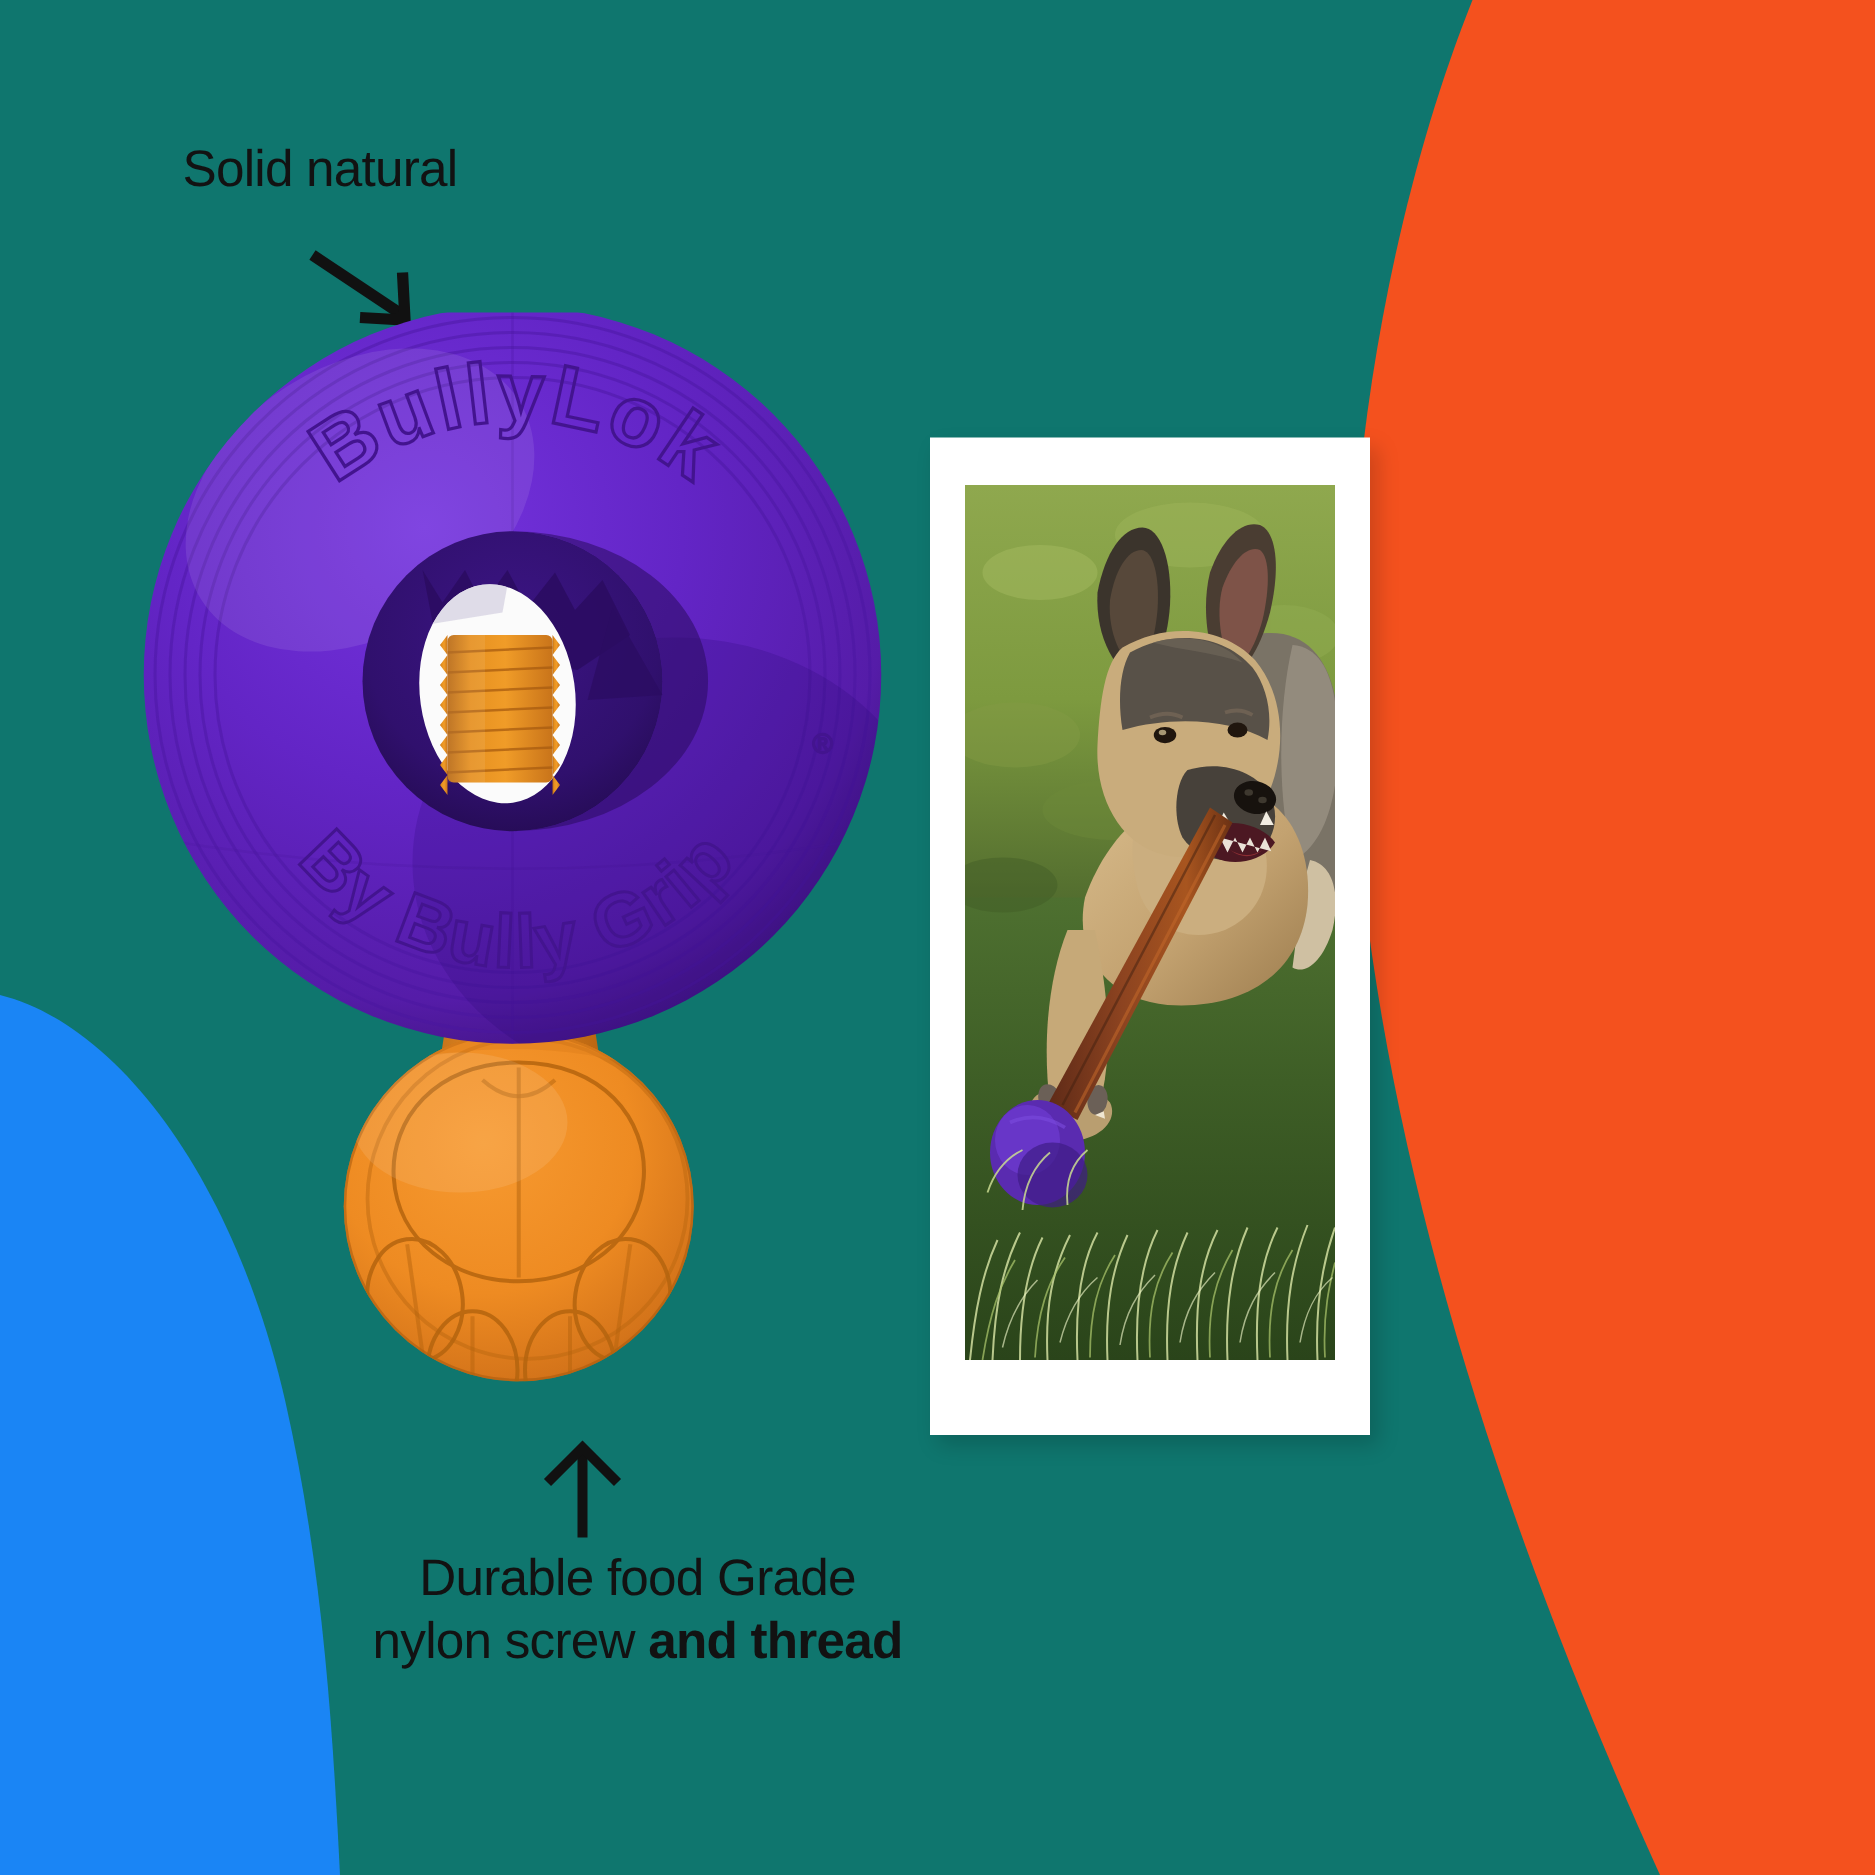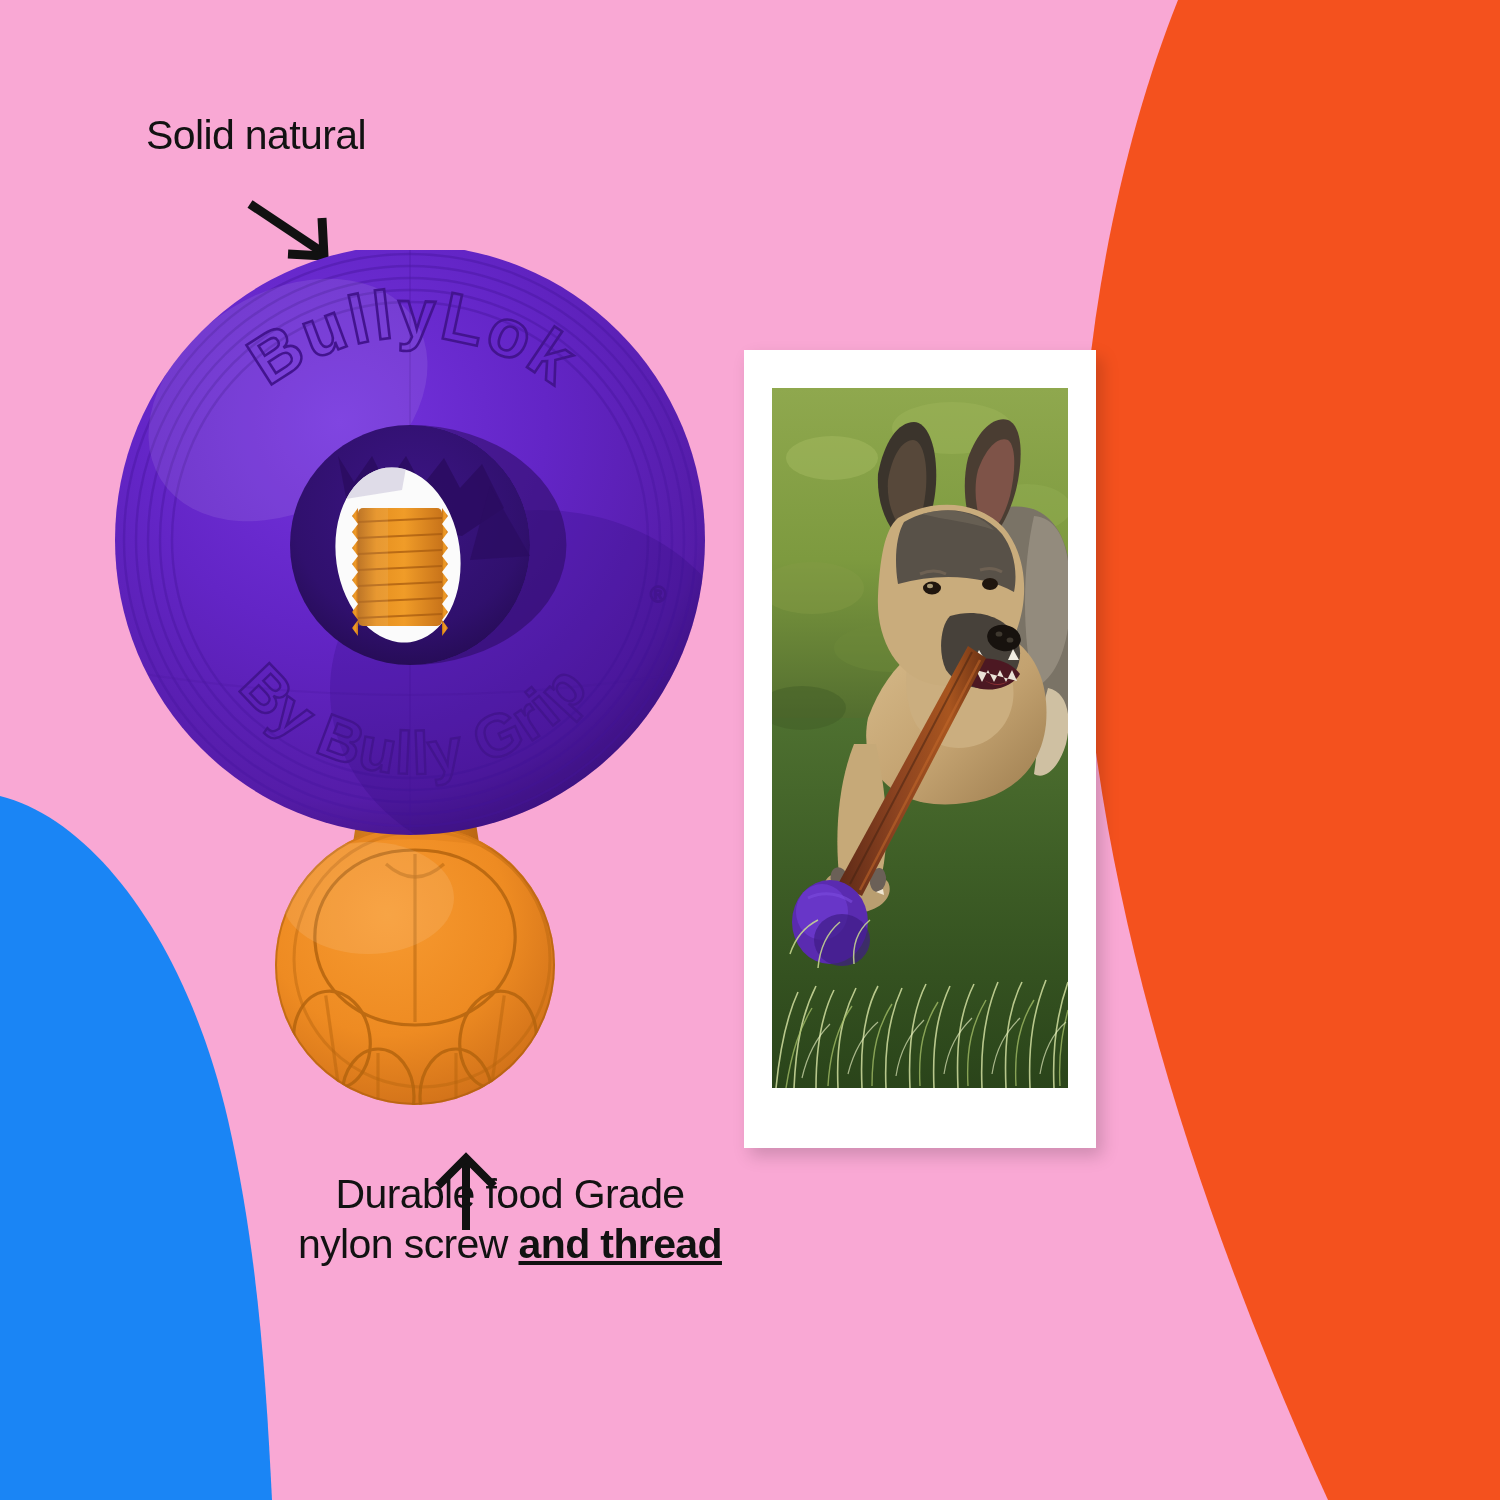--- a/index.html
+++ b/index.html
@@ -4,21 +4,21 @@
 <style>
   html, body {
     margin: 0;
     padding: 0;
     background: #ffffff;
   }
   #page {
     position: relative;
     width: 1500px;
     height: 1500px;
-    background: #f9a8d4;
+    background: #0f766e;
     overflow: hidden;
     font-family: "Liberation Sans", sans-serif;
   }
 
   
   .blob {
     position: absolute;
     pointer-events: none;
   }
   #orange-blob { top: 0; right: 0; width: 430px; height: 1500px; }
@@ -33,27 +33,27 @@
     font-weight: 500;
   }
   #callout-top {
     left: 146px;
     top: 112px;
     font-size: 41px;
     width: 420px;
   }
   #callout-bottom {
     left: 230px;
-    top: 1169px;
+    top: 1237px;
     font-size: 41px;
     width: 560px;
     text-align: center;
     line-height: 1.22;
   }
-  #callout-bottom .strong { font-weight: 700; text-decoration: underline; }
+  #callout-bottom .strong { font-weight: 700; }
 
   
   #arrow-diagonal { position: absolute; left: 240px; top: 196px; }
   #arrow-up       { position: absolute; left: 428px; top: 1152px; }
 
   
   #product { position: absolute; left: 110px; top: 250px; width: 640px; height: 900px; }
 
   
   #photo-card {

